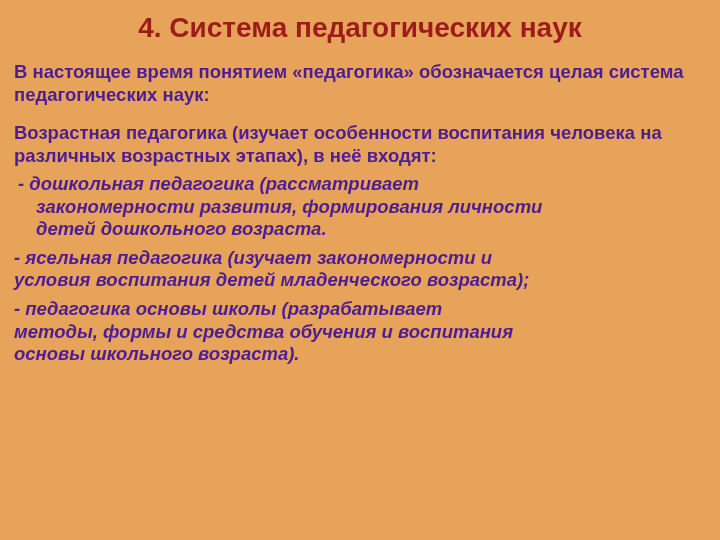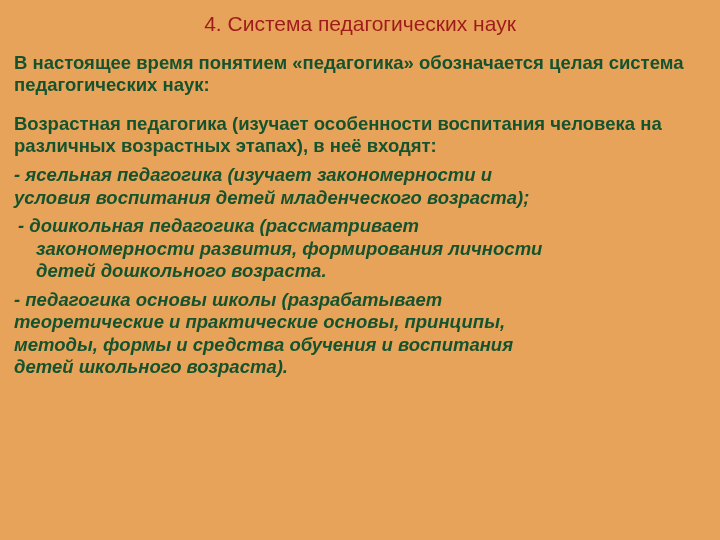--- a/index.html
+++ b/index.html
@@ -19,28 +19,28 @@
     height: 540px;
     box-sizing: border-box;
     background: #e8a35a;
   }
   .title-block {
     padding: 10px 30px 0 30px;
     text-align: center;
   }
   .title-line {
     color: #9e1b1b;
-    font-weight: normal;
-    font-size: 21px;
+    font-weight: bold;
+    font-size: 28px;
     line-height: 1.32;
     letter-spacing: 0px;
   }
   .body-block {
     padding: 14px 12px 0 12px;
-    color: #14532d;
+    color: #4c1d95;
   }
   .para {
     font-size: 18.5px;
     line-height: 1.22;
     margin: 0 0 1px 0;
   }
   .p-intro {
     font-weight: bold;
     text-align: left;
     padding-left: 2px;
@@ -79,32 +79,31 @@
   <div class="title-block">
     <div class="title-line">4. Система педагогических наук</div>
   </div>
 
   <div class="body-block">
 
     <p class="para p-intro">В настоящее время понятием «педагогика» обозначается целая система педагогических наук:</p>
 
     <p class="para p-age">Возрастная педагогика (изучает особенности воспитания человека на различных возрастных этапах), в неё входят:</p>
 
-    <p class="para p-item">
-      <span class="first">-  ясельная педагогика (изучает закономерности и</span>
-      <span class="first">условия воспитания детей младенческого возраста);</span>
-    </p>
-
     <p class="para p-item indented">
       <span class="first">-   дошкольная педагогика (рассматривает</span>
       <span class="hang">закономерности развития, формирования личности</span>
       <span class="hang">детей дошкольного возраста.</span>
     </p>
 
     <p class="para p-item">
+      <span class="first">-  ясельная педагогика (изучает закономерности и</span>
+      <span class="first">условия воспитания детей младенческого возраста);</span>
+    </p>
+
+    <p class="para p-item">
       <span class="first">-  педагогика основы школы (разрабатывает</span>
-      <span class="first">теоретические и практические основы, принципы,</span>
       <span class="first">методы, формы и средства обучения и воспитания</span>
-      <span class="first">детей школьного возраста).</span>
+      <span class="first">основы школьного возраста).</span>
     </p>
 
   </div>
 </div>
 
 </body></html>

